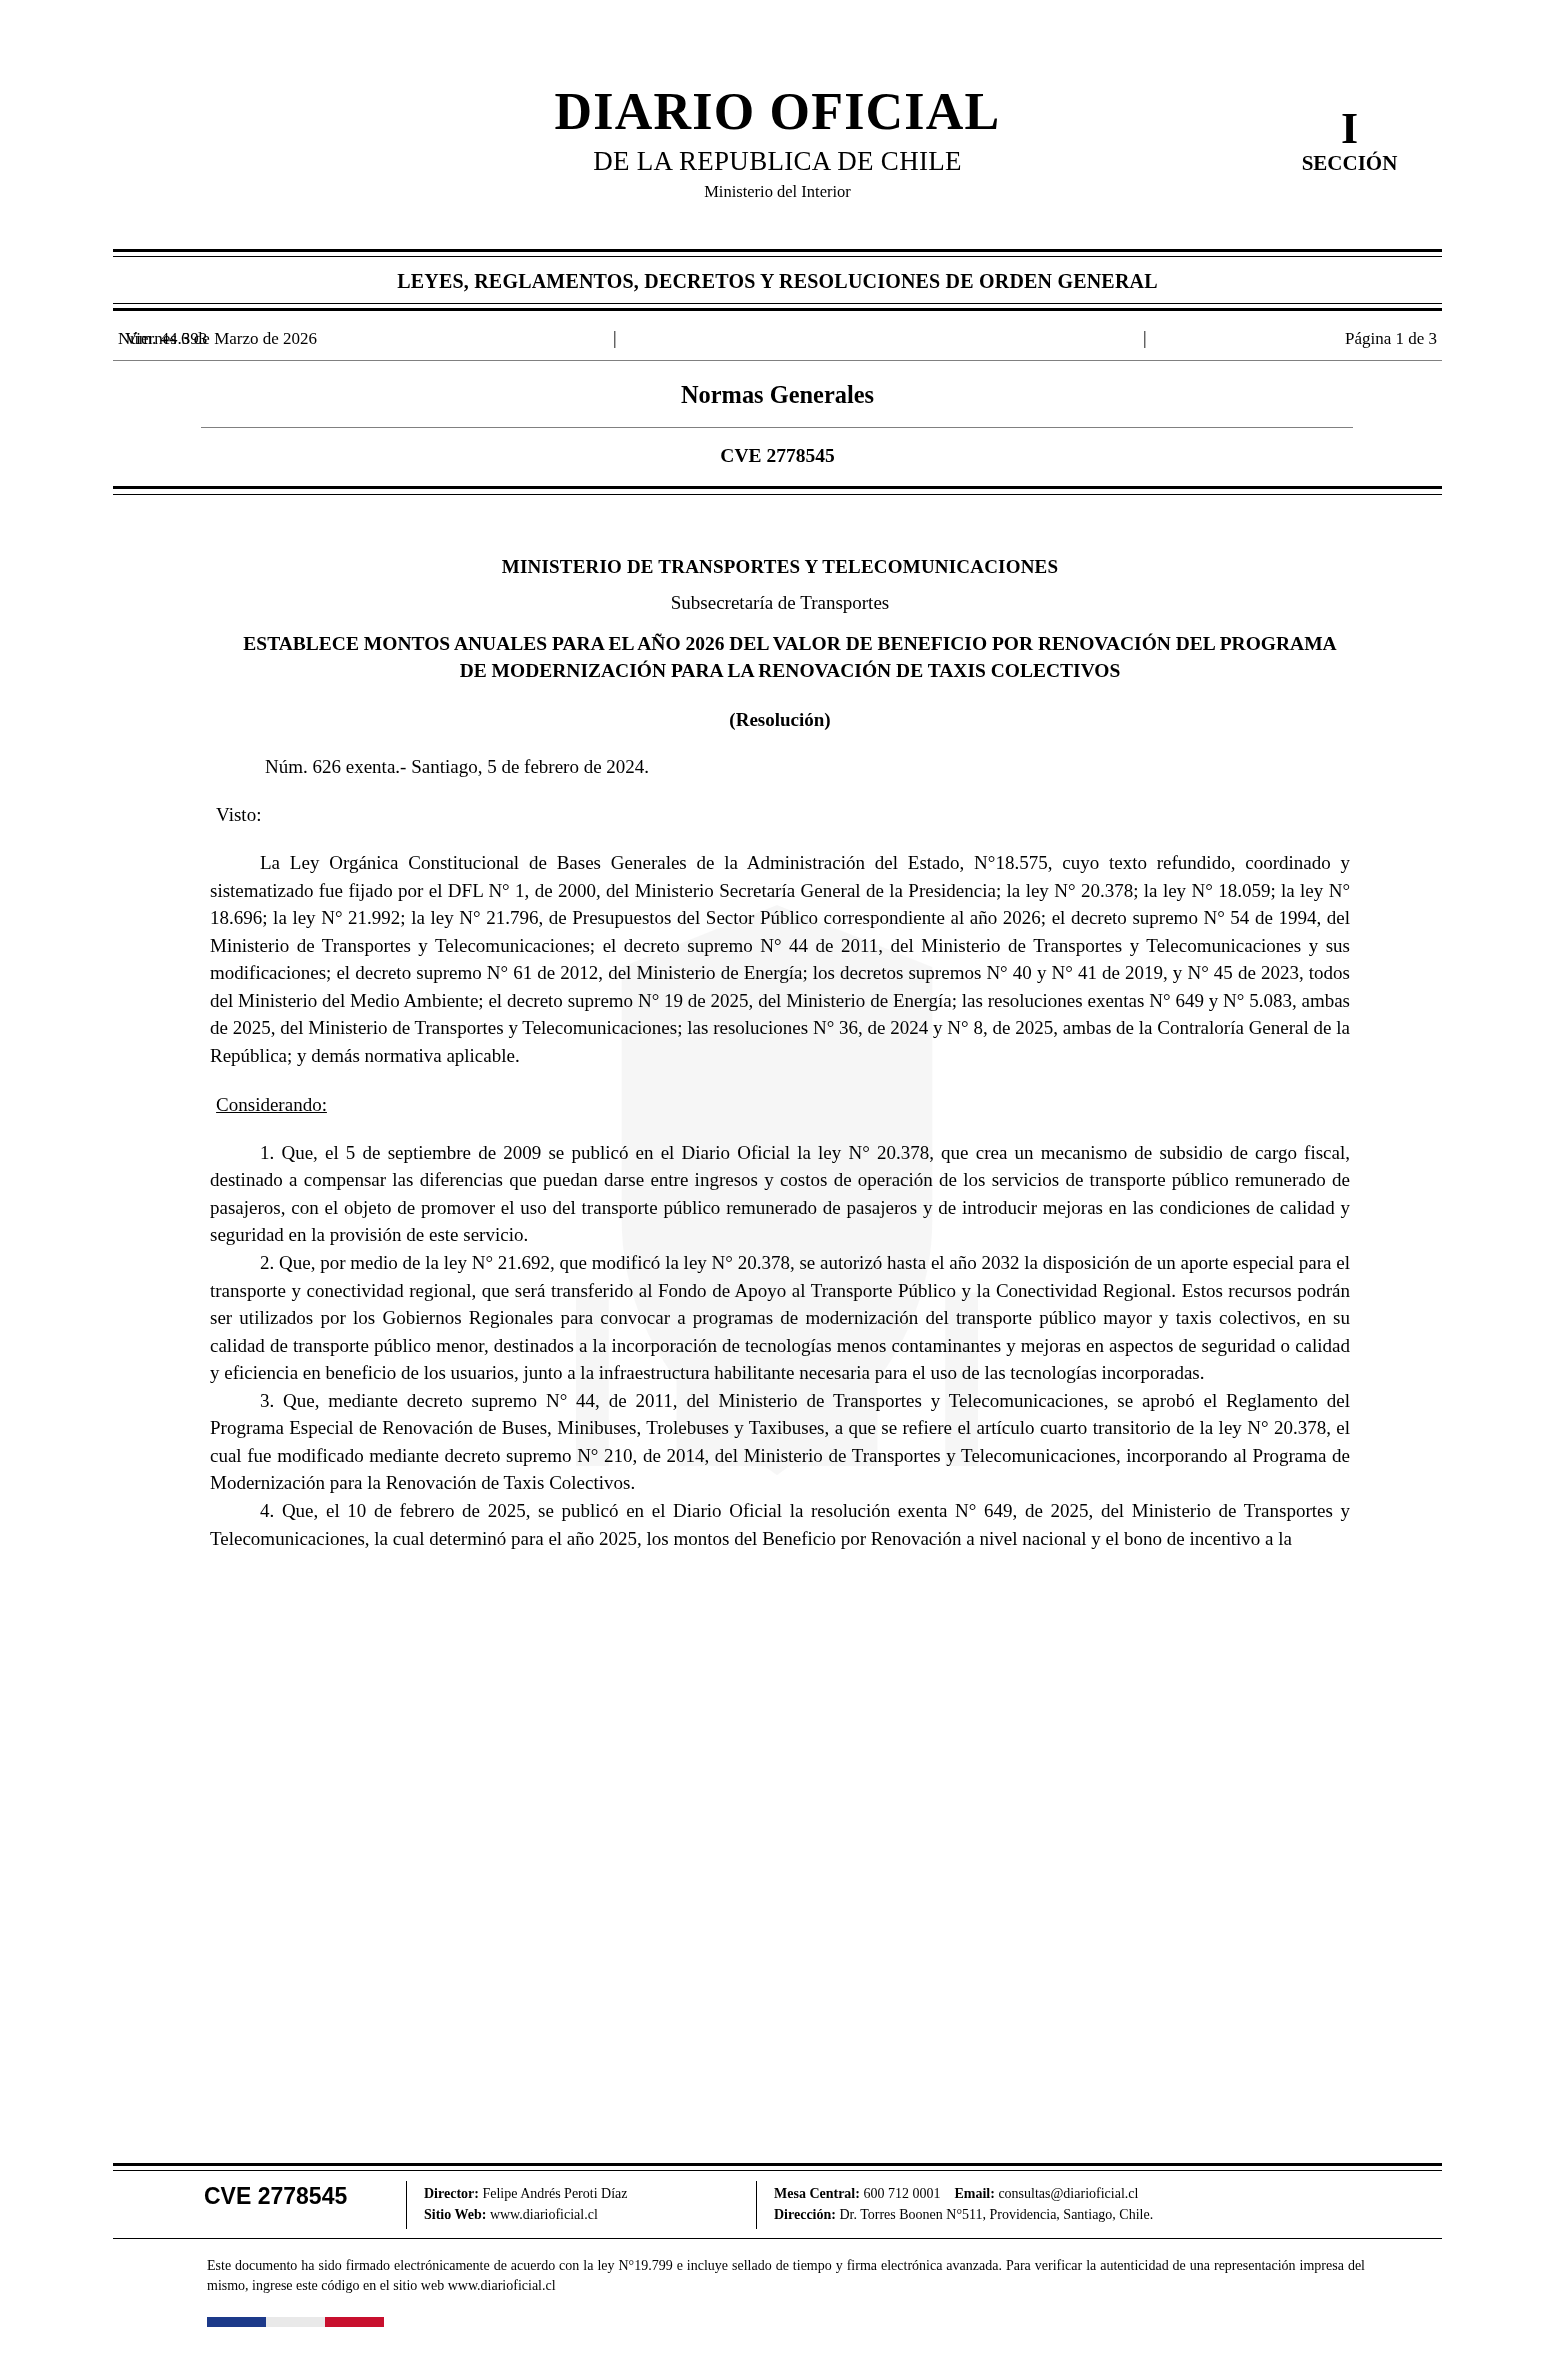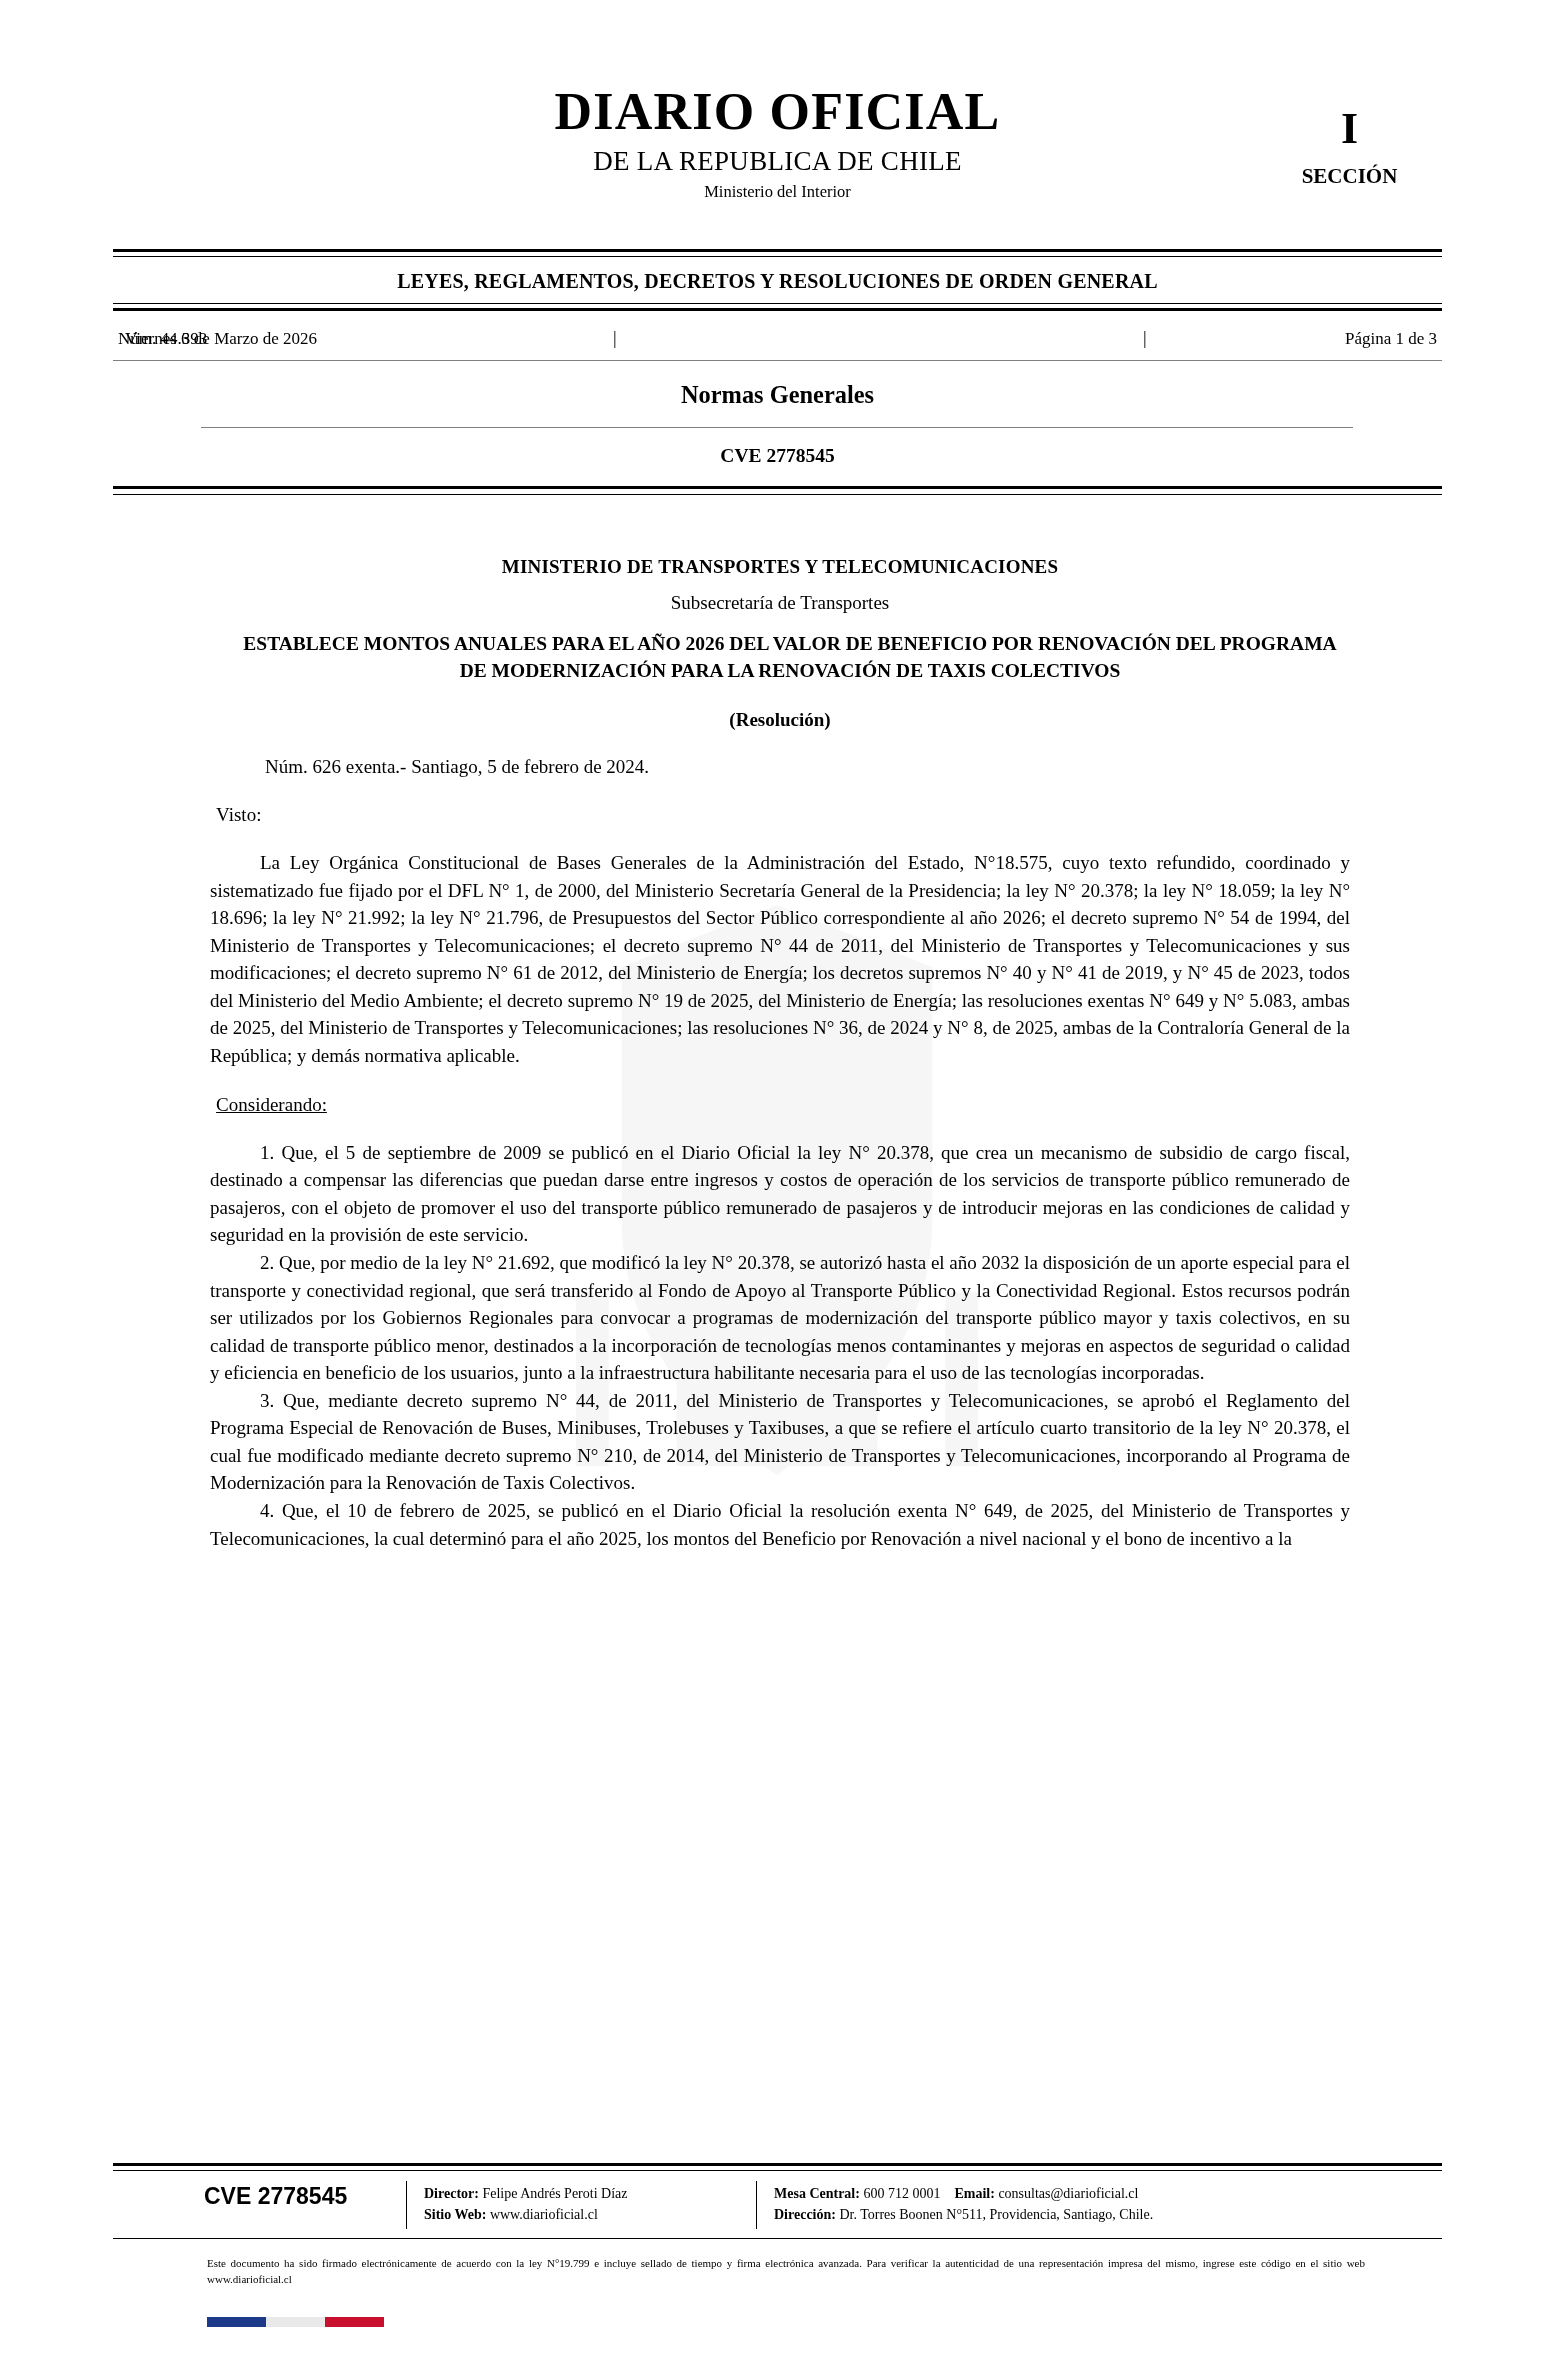--- a/index.html
+++ b/index.html
@@ -67,21 +67,21 @@
   }
   .seccion-num {
     font-size: 44px;
     font-weight: bold;
     font-family: "Liberation Serif", serif;
     line-height: 1;
   }
   .seccion-label {
     font-size: 21px;
     font-weight: bold;
-    margin-top: 13px;
+    margin-top: 0;
   }
   
   .rule {
     position: absolute;
     background: #000;
   }
   .rule-thick {
     height: 3px;
   }
   .rule-thin {
@@ -240,21 +240,21 @@
     font-size: 14px;
     line-height: 1.5;
     font-family: "Liberation Serif", serif;
   }
   .footer-col b { font-weight: bold; }
   .legal {
     position: absolute;
     left: 207px;
     top: 2256px;
     width: 1158px;
-    font-size: 11px;
+    font-size: 14px;
     line-height: 1.45;
     text-align: justify;
   }
   .flag {
     position: absolute;
     left: 207px;
     top: 2317px;
     width: 177px;
     height: 9.8px;
     display: flex;

